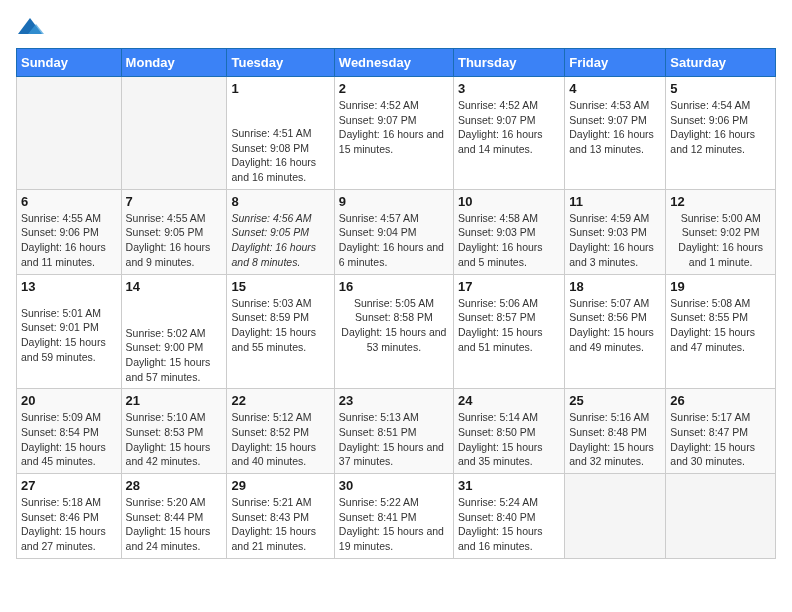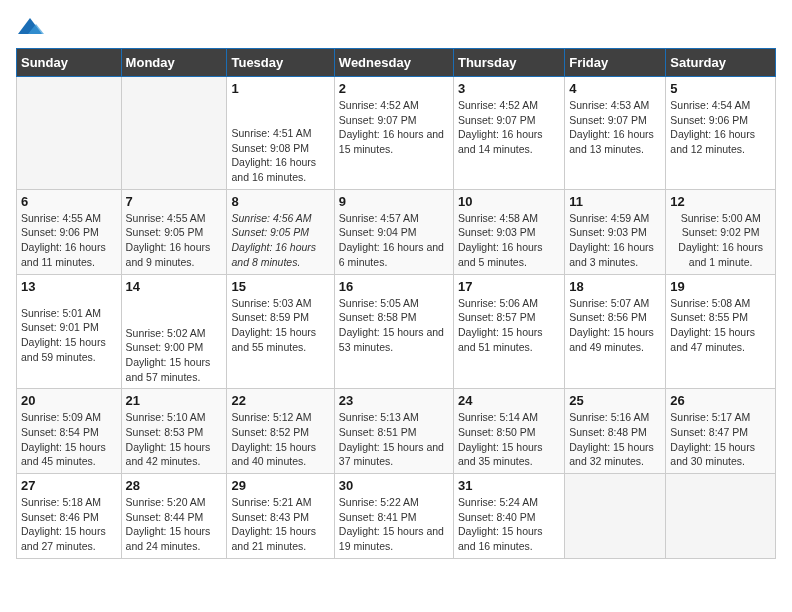--- a/index.html
+++ b/index.html
@@ -46,21 +46,21 @@
     .subtitle {
       font-size: 15px;
       color: #333;
     }
     table {
       width: 100%;
       border-collapse: collapse;
       font-size: 11px;
     }
     thead tr th {
-      background-color: #404040;
+      background-color: #3b82f6;
       color: #fff;
       padding: 6px 4px;
       text-align: left;
       font-size: 13px;
       font-weight: bold;
       border: 1px solid #1a6db5;
     }
     tbody tr td {
       border: 1px solid #ccc;
       vertical-align: top;
@@ -213,21 +213,21 @@
 Daylight: 15 hours and 57 minutes.</div>
         </td>
         <td>
           <span class="day-number">15</span>
           <div class="day-detail" style="white-space: pre-line;">Sunrise: 5:03 AM
 Sunset: 8:59 PM
 Daylight: 15 hours and 55 minutes.</div>
         </td>
         <td>
           <span class="day-number">16</span>
-          <div class="day-detail" style="white-space: pre-line;">Sunrise: 5:05 AM
+          <div class="day-detail" style="white-space: pre-line; text-align: center;">Sunrise: 5:05 AM
 Sunset: 8:58 PM
 Daylight: 15 hours and 53 minutes.</div>
         </td>
         <td>
           <span class="day-number">17</span>
           <div class="day-detail" style="white-space: pre-line;">Sunrise: 5:06 AM
 Sunset: 8:57 PM
 Daylight: 15 hours and 51 minutes.</div>
         </td>
         <td>

